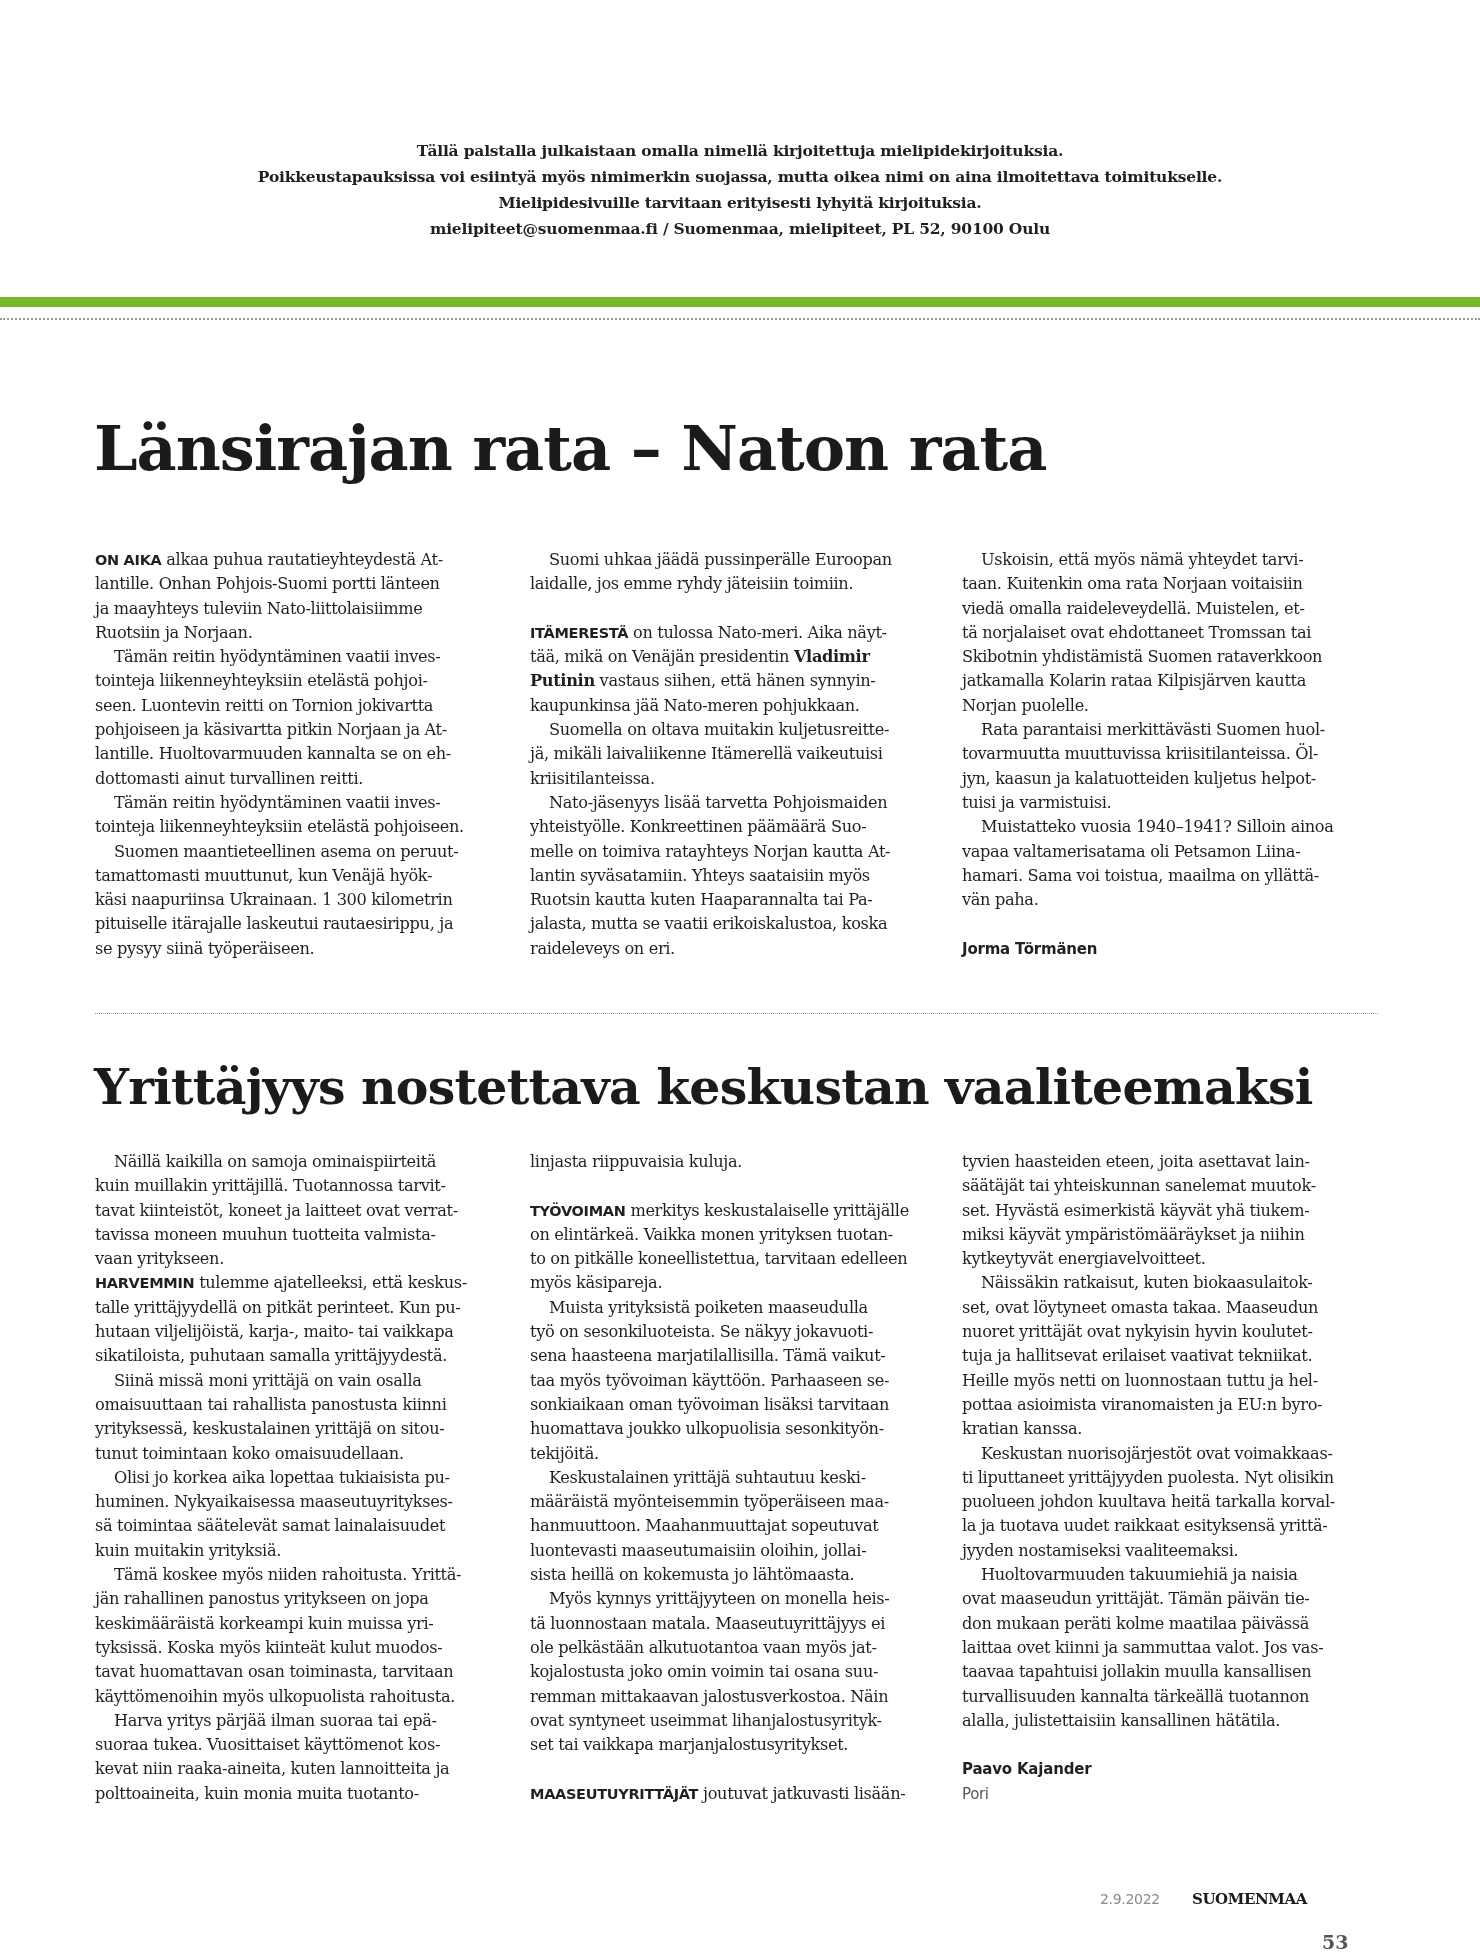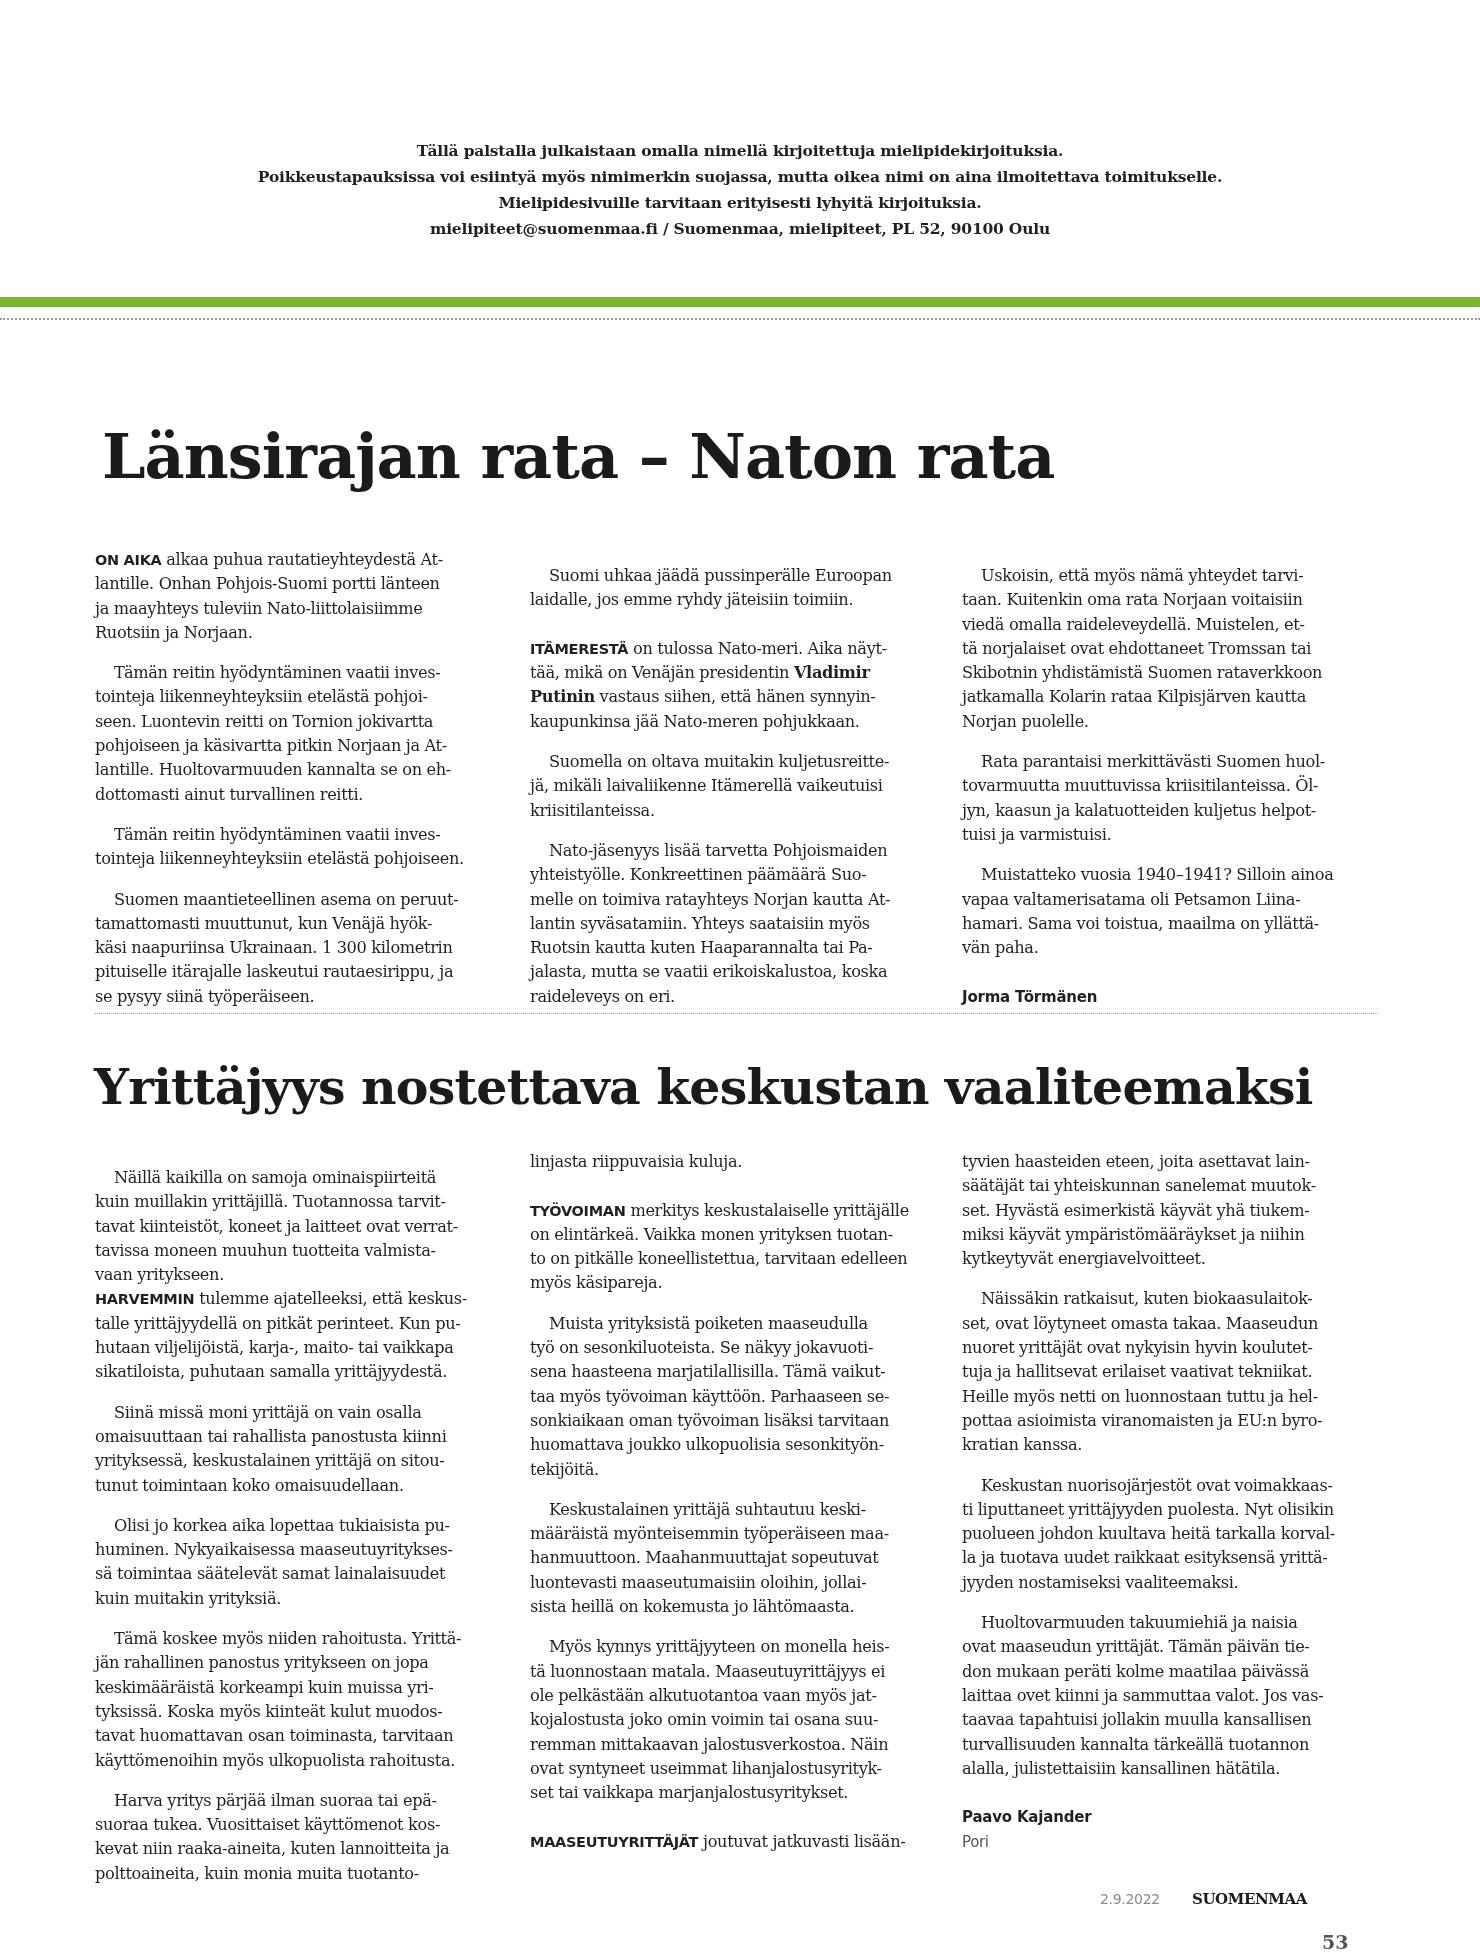--- a/index.html
+++ b/index.html
@@ -12,21 +12,21 @@
   .dots { position: absolute; height: 0; border-top: 2px dotted #9a9a9a; }
   .dots.top { top: 318px; left: 0; width: 1480px; }
   .dots.mid { top: 1013px; left: 95px; width: 1283px; border-top-width: 1.5px; }
   .headline { position: absolute; left: 94px; font-family: "DejaVu Serif", serif; font-weight: bold;
     color: #1c1a1a; white-space: nowrap; letter-spacing: -1px; }
   .h1 { top: 412px; font-size: 62px; }
   .h2 { top: 1058px; font-size: 49px; letter-spacing: -0.8px; }
   .col { position: absolute; width: 400px; font-family: "DejaVu Serif", serif; font-size: 16.2px;
     line-height: 24.3px; color: #231f20; letter-spacing: -0.35px; }
   .col .ln { white-space: nowrap; height: 24.3px; }
-  .col .ln.ind { padding-left: 19px; margin-top: 16px; }
+  .col .ln.ind { padding-left: 19px; }
   .col .gap { height: 24.3px; }
   .lead { font-family: "DejaVu Sans", sans-serif; font-weight: bold; font-size: 14.5px; letter-spacing: -0.3px; }
   .bold { font-weight: bold; }
   .sig { font-family: "DejaVu Sans", sans-serif; font-weight: bold; font-size: 15px; letter-spacing: -0.2px; }
   .sigplace { font-family: "DejaVu Sans", sans-serif; font-size: 15px; color: #555; }
   .a1c1 { left: 95px; top: 548px; }
   .a1c2 { left: 530px; top: 548px; }
   .a1c3 { left: 962px; top: 548px; }
   .a2c1 { left: 95px; top: 1150px; }
   .a2c2 { left: 530px; top: 1150px; }
@@ -42,21 +42,21 @@
 <div class="intro">
   <div>Tällä palstalla julkaistaan omalla nimellä kirjoitettuja mielipidekirjoituksia.</div>
   <div>Poikkeustapauksissa voi esiintyä myös nimimerkin suojassa, mutta oikea nimi on aina ilmoitettava toimitukselle.</div>
   <div>Mielipidesivuille tarvitaan erityisesti lyhyitä kirjoituksia.</div>
   <div>mielipiteet@suomenmaa.fi / Suomenmaa, mielipiteet, PL 52, 90100 Oulu</div>
 </div>
 
 <div class="greenbar"></div>
 <div class="dots top"></div>
 
-<h1 class="headline h1" style="margin:8px">Länsirajan rata – Naton rata</h1>
+<h1 class="headline h1" style="margin:0">Länsirajan rata – Naton rata</h1>
 <div class="col a1c1">
     <div>
       <div class="ln"><span class="lead">ON AIKA</span><span> alkaa puhua rautatieyhteydestä At-</span></div>
       <div class="ln"><span>lantille. Onhan Pohjois-Suomi portti länteen</span></div>
       <div class="ln"><span>ja maayhteys tuleviin Nato-liittolaisiimme</span></div>
       <div class="ln"><span>Ruotsiin ja Norjaan.</span></div>
     </div>
     <div>
       <div class="ln ind"><span>Tämän reitin hyödyntäminen vaatii inves-</span></div>
       <div class="ln"><span>tointeja liikenneyhteyksiin etelästä pohjoi-</span></div>

